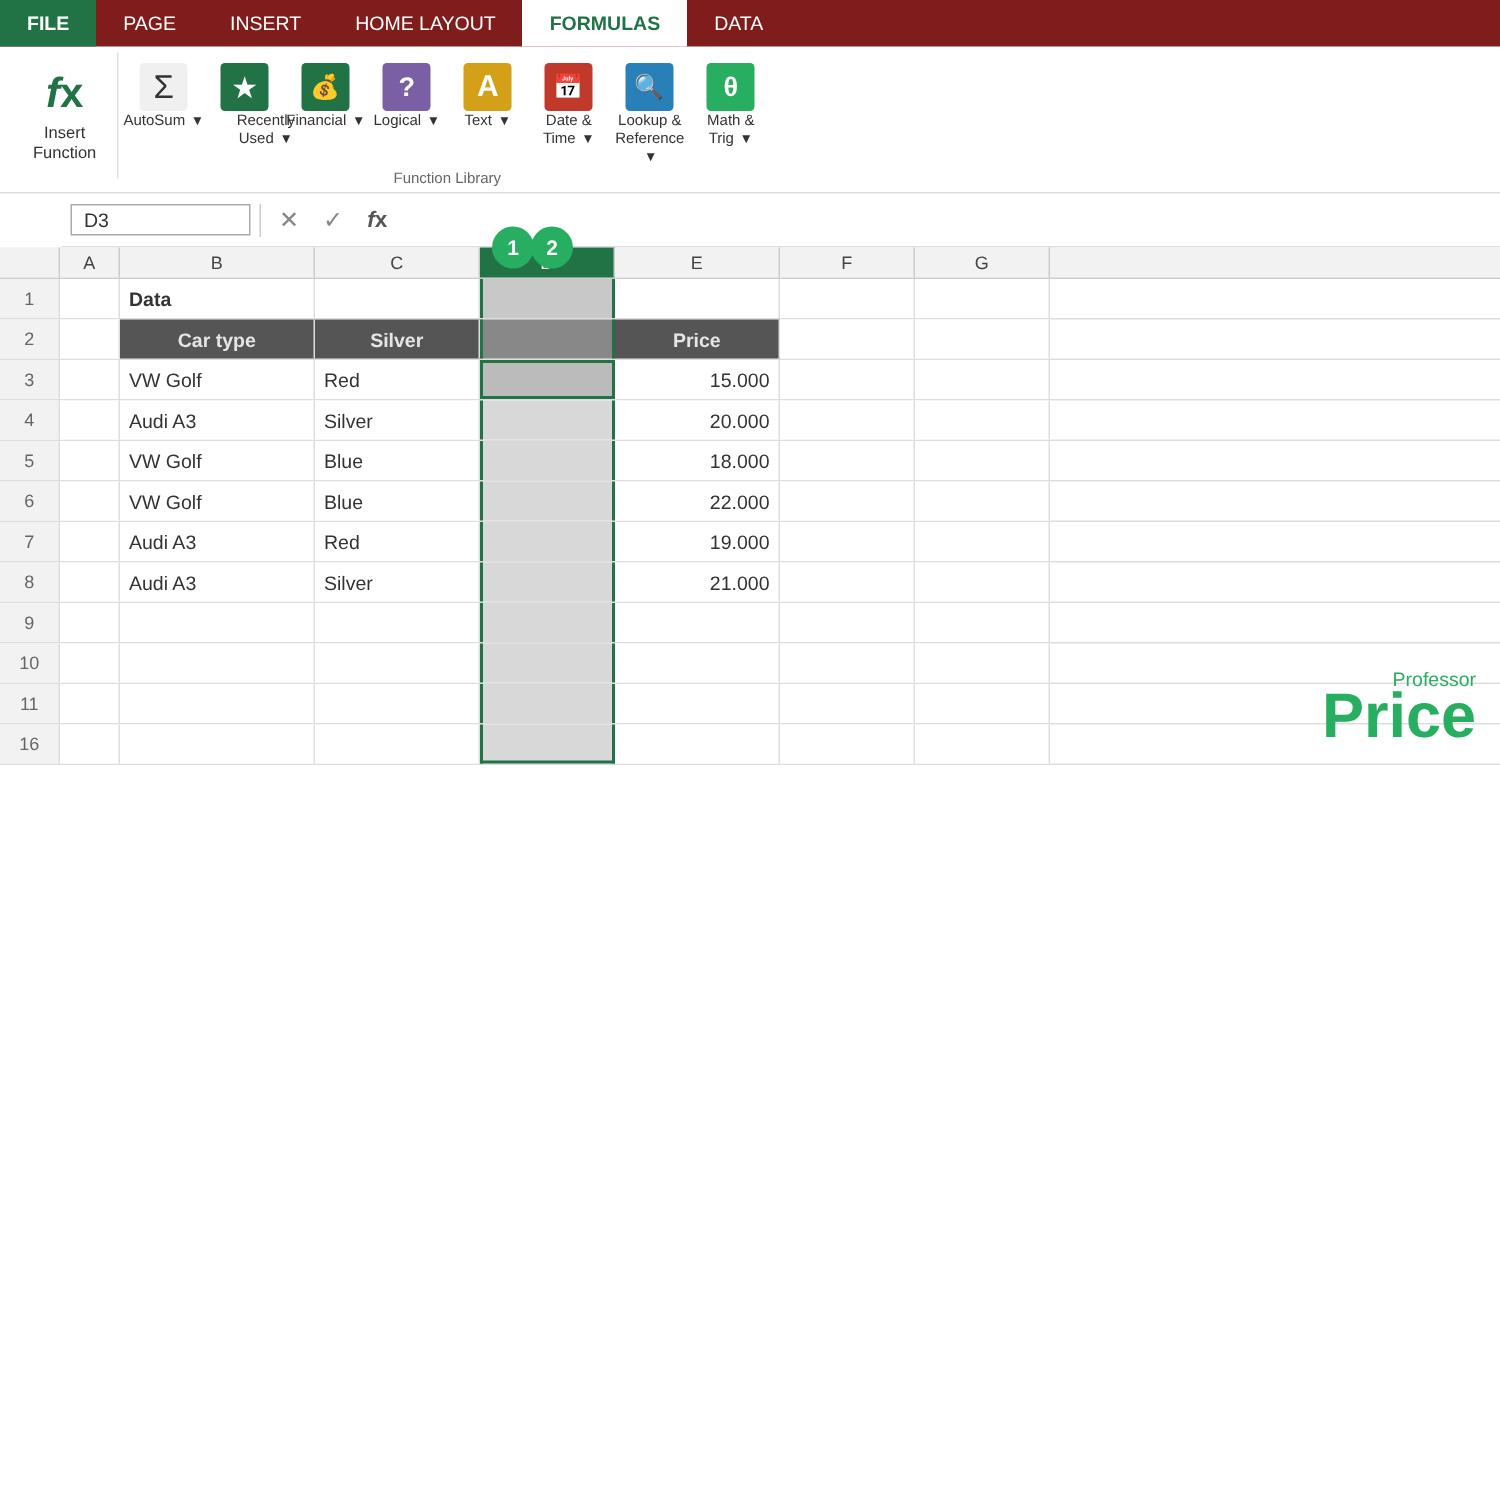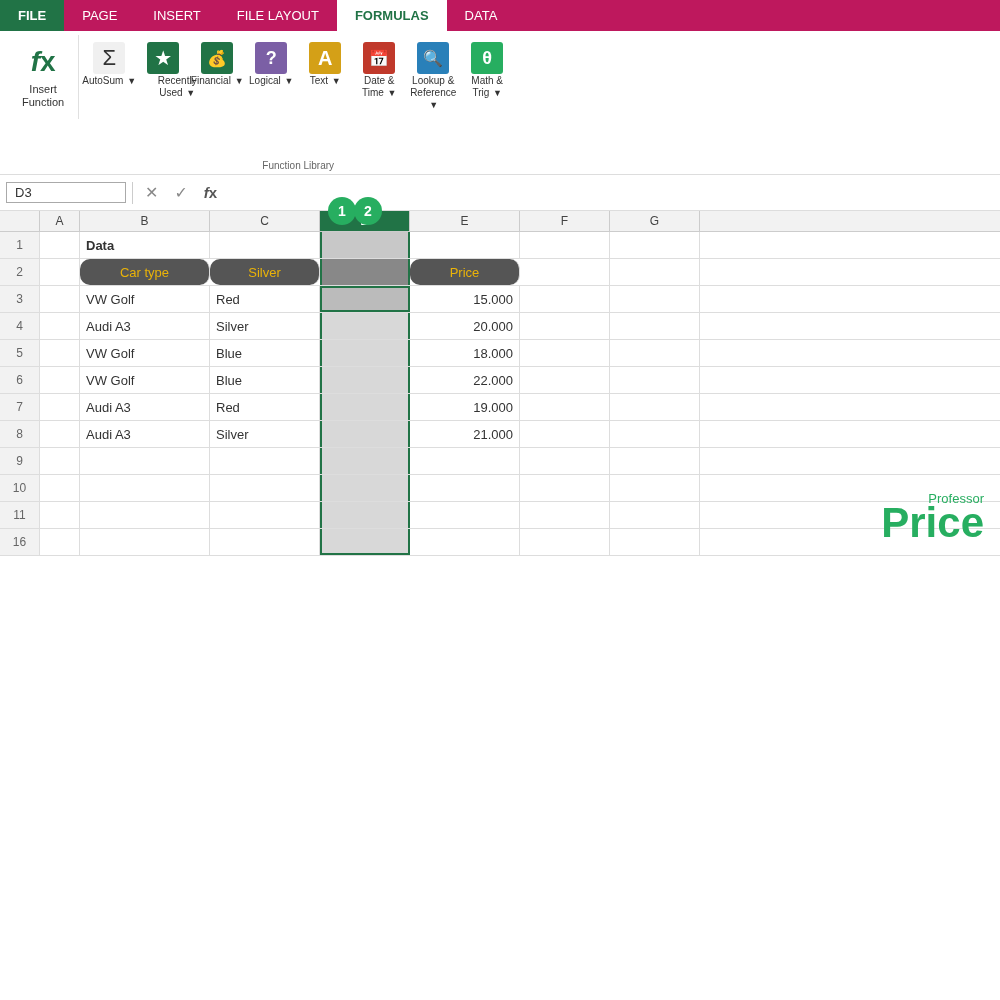--- a/index.html
+++ b/index.html
@@ -1,20 +1,20 @@
 <!DOCTYPE html>
 <html><head>
   <meta charset="utf-8">
   <style>
     * { margin: 0; padding: 0; box-sizing: border-box; }
     body { width: 1000px; height: 1000px; overflow: hidden; font-family: 'Segoe UI', Arial, sans-serif; background: #fff; }
 
     
     .ribbon { background: #fff; border-bottom: 1px solid #ddd; }
-    .ribbon-tabs { display: flex; background: #be185d; }
+    .ribbon-tabs { display: flex; background: #7f1d1d; }
     .ribbon-tab {
       padding: 8px 18px;
       color: #fff;
       font-size: 13px;
       cursor: pointer;
       font-weight: 400;
     }
     .ribbon-tab.active { background: #fff; color: #217346; font-weight: 600; }
 
     .ribbon-content { padding: 4px 8px 0 8px; display: flex; align-items: flex-start; gap: 0; }
@@ -34,21 +34,21 @@
     .icon-autosum { background: #f0f0f0; }
     .icon-recently { background: #217346; border-radius: 3px; }
     .icon-financial { background: #217346; border-radius: 3px; }
     .icon-logical { background: #7b5fa5; border-radius: 3px; }
     .icon-text { background: #d4a017; border-radius: 3px; }
     .icon-datetime { background: #c0392b; border-radius: 3px; }
     .icon-lookup { background: #2980b9; border-radius: 3px; }
     .icon-math { background: #27ae60; border-radius: 3px; }
 
     
-    .formula-bar { display: flex; align-items: center; border-bottom: 1px solid #ddd; padding: 4px 6px; gap: 4px; height: 36px; }
+    .formula-bar { display: flex; align-items: center; border-bottom: 1px solid #ddd; padding: 4px 6px; gap: 4px; height: 36px; margin-left: 41px; }
     .name-box { border: 1px solid #aaa; padding: 2px 8px; font-size: 13px; width: 120px; color: #333; }
     .formula-bar-sep { width: 1px; height: 22px; background: #ccc; margin: 0 2px; }
     .formula-bar-btn { color: #666; font-size: 16px; padding: 2px 6px; cursor: pointer; border: none; background: none; }
     .formula-bar-input { flex: 1; border: none; outline: none; font-size: 13px; color: #333; padding: 2px 4px; }
 
     
     .col-header-row { display: flex; background: #f2f2f2; border-bottom: 1px solid #ccc; }
     .row-num-header { width: 40px; min-width: 40px; border-right: 1px solid #ccc; background: #f2f2f2; }
     .col-header {
       border-right: 1px solid #ccc;
@@ -77,21 +77,21 @@
       border-right: 1px solid #ddd;
       font-size: 13px;
       color: #333;
       padding: 2px 6px;
       display: flex; align-items: center;
       overflow: hidden;
       white-space: nowrap;
       background: #fff;
       height: 26px;
     }
-    .cell.header-cell { background: #555; color: #eab308; font-weight: 400; justify-content: center; border-radius: 10px; }
+    .cell.header-cell { background: #555; color: #e5e5e5; font-weight: 700; justify-content: center; }
     .cell.bold { font-weight: 700; }
     .cell.price { justify-content: flex-end; }
 
     
     .annotation-container { position: relative; }
     .annotation-1 { position: absolute; top: -14px; left: 8px; width: 28px; height: 28px; background: #27ae60; border-radius: 50%; color: #fff; font-size: 14px; font-weight: 700; display: flex; align-items: center; justify-content: center; z-index: 10; }
     .annotation-2 { position: absolute; top: -14px; left: 34px; width: 28px; height: 28px; background: #27ae60; border-radius: 50%; color: #fff; font-size: 14px; font-weight: 700; display: flex; align-items: center; justify-content: center; z-index: 10; }
 
     
     .watermark { position: absolute; bottom: 12px; right: 16px; display: flex; flex-direction: column; align-items: flex-end; }
@@ -115,21 +115,21 @@
     .dropdown-arrow { font-size: 9px; vertical-align: middle; margin-left: 1px; }
   </style>
 </head>
 <body>
 
 <div class="ribbon">
   <div class="ribbon-tabs">
     <div class="ribbon-tab" style="background:#217346; font-weight:700; padding: 8px 18px;">FILE</div>
     <div class="ribbon-tab">PAGE</div>
     <div class="ribbon-tab">INSERT</div>
-    <div class="ribbon-tab">FILE LAYOUT</div>
+    <div class="ribbon-tab">HOME LAYOUT</div>
     <div class="ribbon-tab active">FORMULAS</div>
     <div class="ribbon-tab">DATA</div>
   </div>
 
   <div class="ribbon-content">
 
     <div class="ribbon-group">
       <div class="ribbon-group-buttons">
         <div class="ribbon-btn-large">
           <div class="icon-img">
@@ -181,21 +181,21 @@
           <div class="label" style="white-space:pre-line;">Lookup &amp;
 Reference <span class="dropdown-arrow">▼</span></div>
         </div>
 
         <div class="ribbon-btn-small">
           <div class="icon-img icon-math" style="color:#fff; font-size:18px; font-weight:700;">θ</div>
           <div class="label" style="white-space:pre-line;">Math &amp;
 Trig <span class="dropdown-arrow">▼</span></div>
         </div>
       </div>
-      <div style="text-align:center; font-size:10px; color:#666; padding-bottom:3px;margin-top:46px;">Function Library</div>
+      <div style="text-align:center; font-size:10px; color:#666; padding-bottom:3px;">Function Library</div>
     </div>
   </div>
 </div>
 
 <div class="formula-bar">
   <input class="name-box" value="D3" readonly="" style="">
   <div class="formula-bar-sep"></div>
   <button class="formula-bar-btn" style="color:#888;">✕</button>
   <button class="formula-bar-btn" style="color:#888;">✓</button>
   <button class="formula-bar-btn" style="font-style:italic; font-weight:700; font-size:15px; color:#555;"><i>f</i><em style="font-style:normal;">x</em></button>

